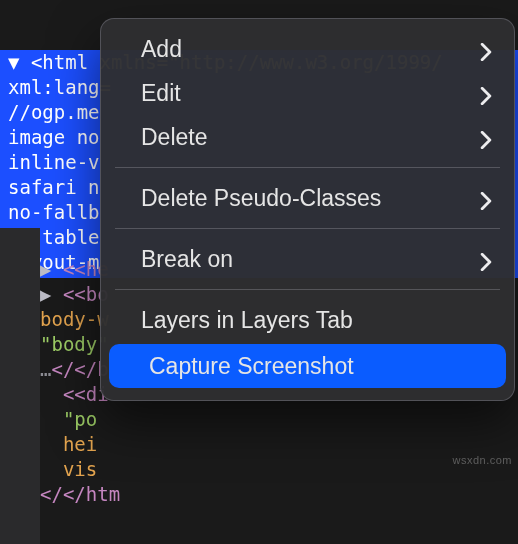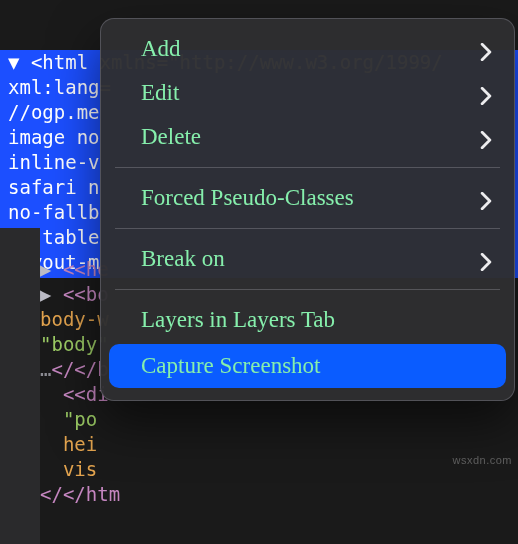--- a/index.html
+++ b/index.html
@@ -65,30 +65,29 @@
     box-shadow: 0 22px 50px rgba(0,0,0,0.55);
     padding: 8px 0 8px 0;
     z-index: 10;
   }
   .menu-item {
     display: flex;
     align-items: center;
     justify-content: space-between;
     padding: 0 22px 0 40px;
     height: 44px;
-    color: #86efac;
+    color: #e5e5e5;
     font-size: 23px;
     cursor: default;
-    font-family: Liberation Serif, serif;
   }
   .menu-item.highlight {
     background: #0a5cff;
     border-radius: 10px;
     margin: 2px 8px 4px 8px;
-    padding: 0 14px 0 32px;
+    padding: 0 14px 0 40px;
   }
   .menu-sep {
     height: 1px;
     background: rgba(160,160,170,0.35);
     margin: 8px 14px;
   }
   .chev {
     width: 12px;
     height: 12px;
     flex-shrink: 0;
@@ -153,21 +152,21 @@
   <div class="menu-item">
     <span>Delete</span>
     <span class="chev">
         <svg viewBox="0 0 8 14">
           <path d="M1 1l6 6-6 6" stroke="#ececee" stroke-width="2.2" fill="none" stroke-linecap="round" stroke-linejoin="round"></path>
         </svg>
       </span>
   </div>
   <div class="menu-sep"></div>
   <div class="menu-item">
-    <span>Forced Pseudo-Classes</span>
+    <span>Delete Pseudo-Classes</span>
     <span class="chev">
         <svg viewBox="0 0 8 14">
           <path d="M1 1l6 6-6 6" stroke="#ececee" stroke-width="2.2" fill="none" stroke-linecap="round" stroke-linejoin="round"></path>
         </svg>
       </span>
   </div>
   <div class="menu-sep"></div>
   <div class="menu-item">
     <span>Break on</span>
     <span class="chev">

